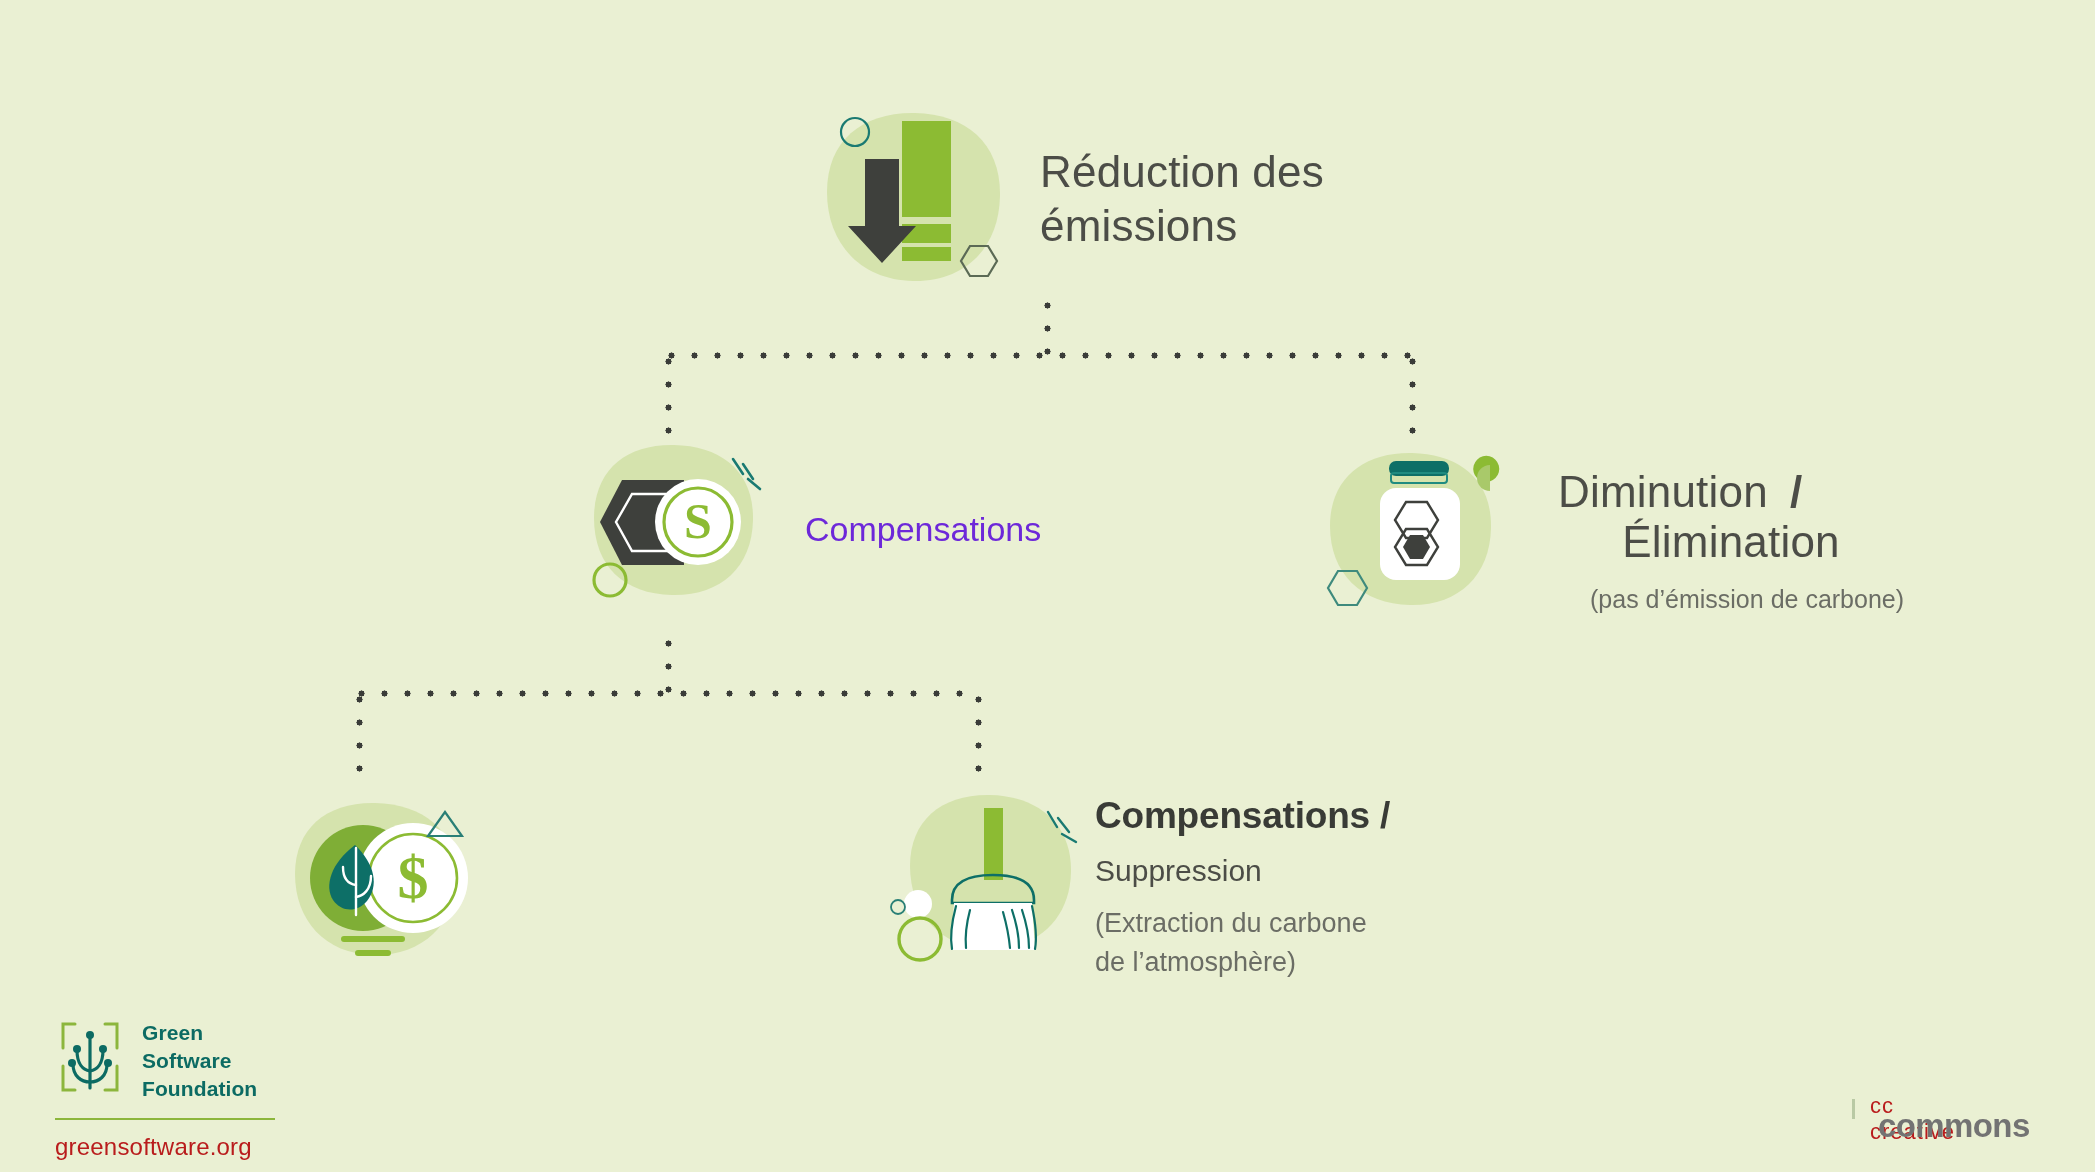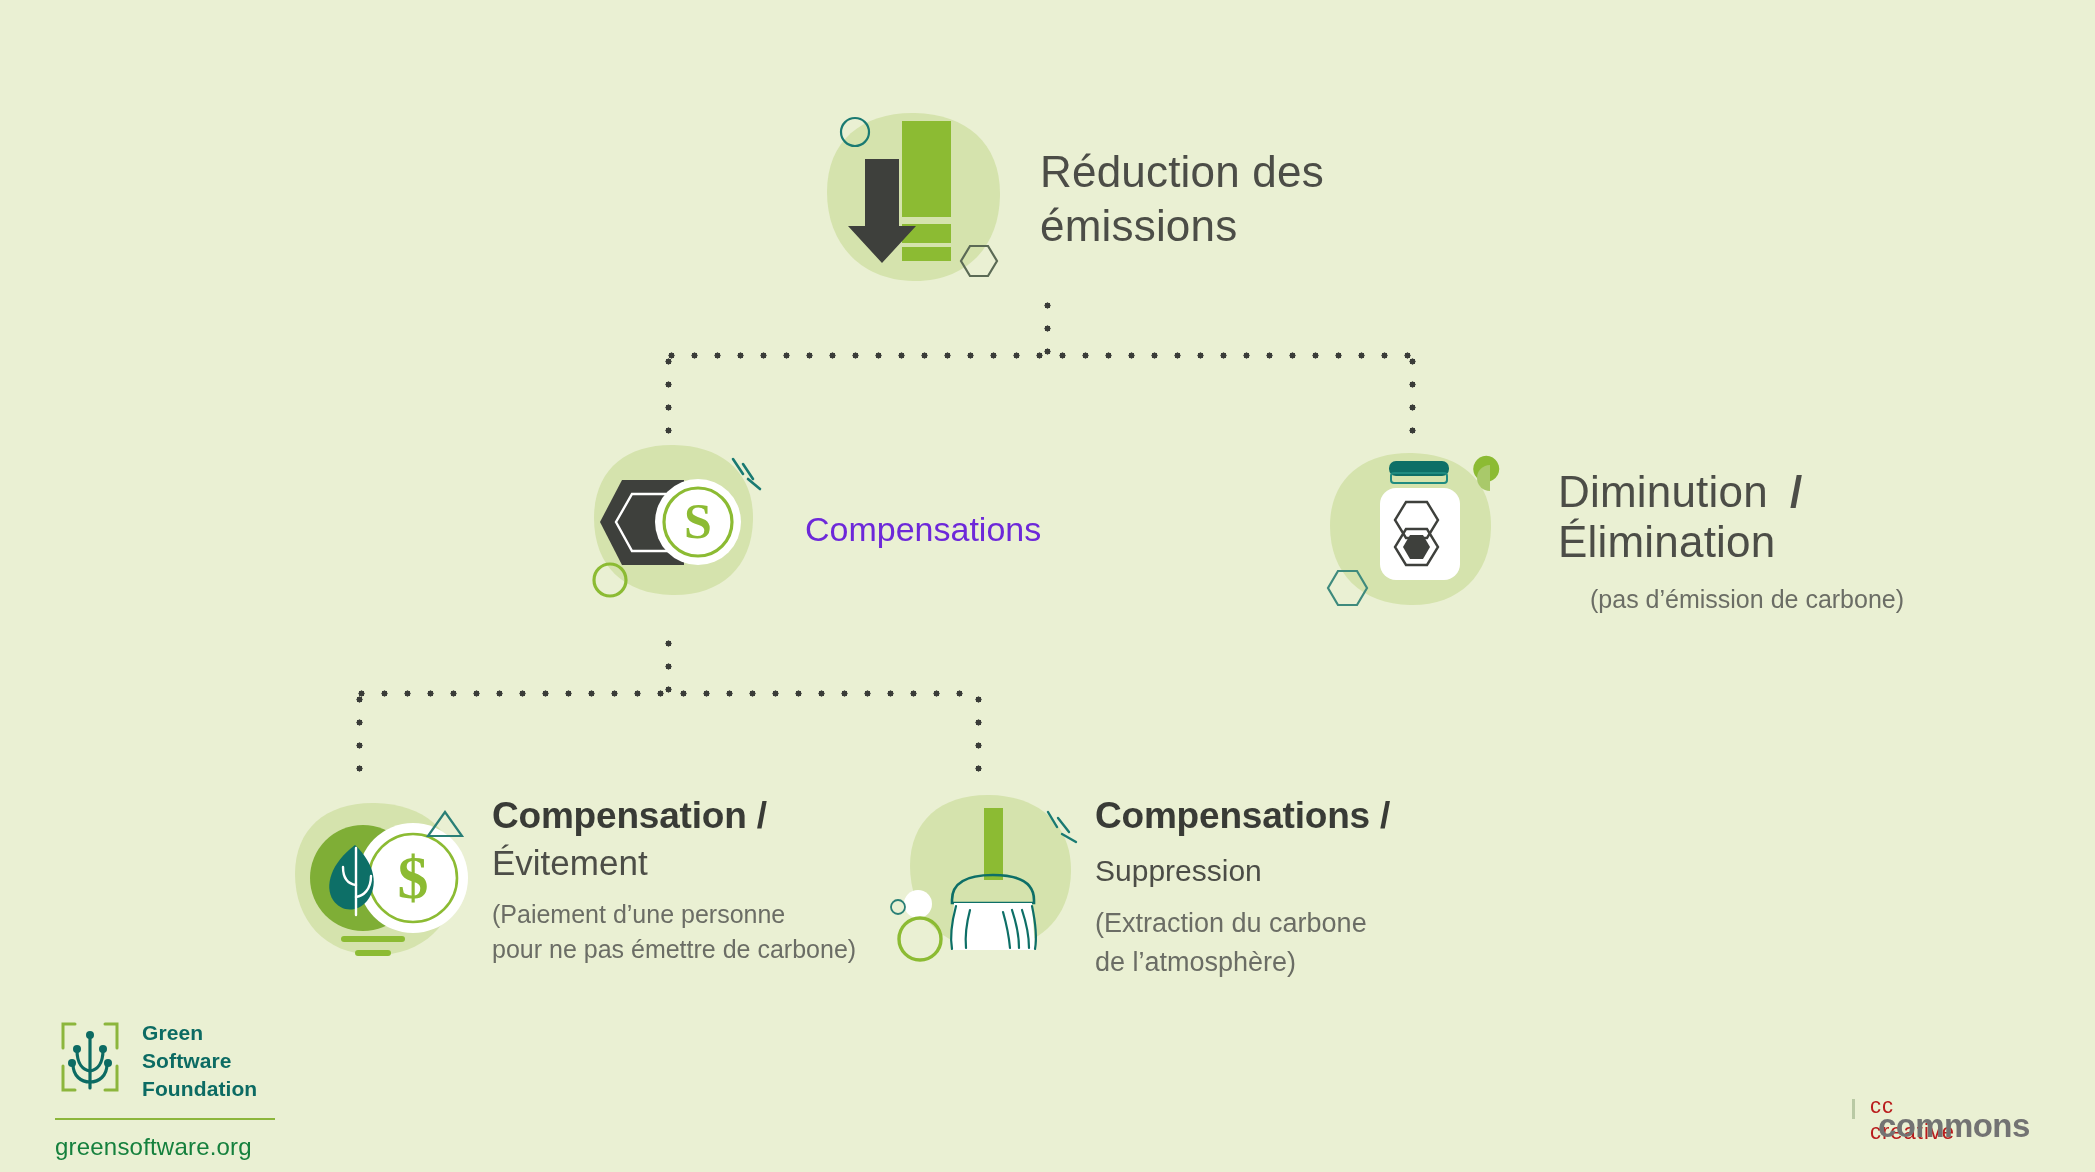--- a/index.html
+++ b/index.html
@@ -72,21 +72,21 @@
     font-size:21px;
     line-height:1.33;
     white-space:pre-line;
     letter-spacing:.1px;
   }
   .gsf-rule{
     position:absolute;left:0;top:100px;width:220px;height:2px;background:#8cb63c;
   }
   .gsf-url{
     position:absolute;left:0;top:115px;
-    color:#15803d;font-size:24px;font-weight:400;letter-spacing:.2px;
+    color:#b91c1c;font-size:24px;font-weight:400;letter-spacing:.2px;
   }
 
   
   .cc-wrap{position:absolute;left:1852px;top:1093px;}
   .cc-top{
     color:#b91c1c;font-size:22px;font-weight:400;letter-spacing:1px;
     position:absolute;left:18px;top:0;
   }
   .cc-bot{
     color:#737373;font-size:33px;font-weight:700;letter-spacing:-.6px;
@@ -158,47 +158,41 @@
       <polygon points="90,95 103,95 110,107 103,119 90,119 83,107" fill="#3e403c"></polygon>
       <path d="M157 38 a13 13 0 1 1 .1 .1 Z" fill="#8cbb33"></path>
       <path d="M157 38 a13 13 0 0 1 13 -13 l0 26 a13 13 0 0 1 -13 -13 Z" fill="#a9c96a"></path>
       <polygon points="18,131 37,131 47,148 37,165 18,165 8,148" fill="none" stroke="#3e8a7d" stroke-width="2.2"></polygon>
     </svg>
   </div>
   <div class="abs" style="left:1558px;top:465px;">
     <div class="t-main" style="white-space:nowrap;">
       <span>Diminution</span><span class="t-slash" style="padding-left:22px;">/</span>
     </div>
-    <div class="t-main" style="margin-top:-4px;">Élimination</div>
+    <div class="t-main" style="margin-top:-4px;text-align:center;">Élimination</div>
     <div class="t-paren" style="margin-top:14px;margin-left:32px;">(pas d’émission de carbone)</div>
   </div>
 
   <div class="abs" style="left:285px;top:790px;">
     <svg width="190" height="180" viewBox="0 0 190 180">
       <path d="M10 84 C10 38 42 12 90 13 C138 14 172 40 171 88 C170 136 136 166 88 165 C40 164 10 130 10 84 Z" fill="#d5e3ad"></path>
       <circle cx="78" cy="88" r="53" fill="#7fae36"></circle>
       <circle cx="128" cy="88" r="55" fill="#ffffff"></circle>
       <circle cx="128" cy="88" r="44" fill="none" stroke="#8cbb33" stroke-width="2.6"></circle>
       <text x="128" y="108" font-family="Liberation Serif, serif" font-size="62" font-weight="700" fill="#8cbb33" text-anchor="middle">$</text>
       <path d="M70 55 C90 74 94 96 82 111 C72 123 56 122 48 110 C39 96 46 73 70 55 Z" fill="#0d6f67"></path>
       <g stroke="#ffffff" stroke-width="2.4" fill="none" stroke-linecap="round">
         <line x1="71" y1="58" x2="71" y2="125"></line>
         <path d="M58 77 C58 89 64 94 71 95"></path>
         <path d="M86 86 C86 100 78 106 71 107"></path>
       </g>
       <rect x="56" y="146" width="64" height="6" rx="3" fill="#8cbb33"></rect>
       <rect x="70" y="160" width="36" height="6" rx="3" fill="#8cbb33"></rect>
       <polygon points="160,22 177,46 143,46" fill="none" stroke="#2a7f76" stroke-width="2.2"></polygon>
     </svg>
-  </div>
-  <div class="abs" style="left:492px;top:795px;">
-    <div class="t-bold">Compensation /</div>
-    <div class="t-sub" style="margin-top:6px;">Évitement</div>
-    <div class="t-paren" style="margin-top:14px;">(Paiement d’une personne
-pour ne pas émettre de carbone)</div>
   </div>
 
   <div class="abs" style="left:880px;top:780px;">
     <svg width="200" height="190" viewBox="0 0 200 190">
       <path d="M30 86 C30 40 62 14 110 15 C158 16 192 44 191 92 C190 140 156 170 108 169 C60 168 30 132 30 86 Z" fill="#d5e3ad"></path>
       <rect x="104" y="28" width="19" height="72" fill="#8cbb33"></rect>
       <path d="M72 120 C72 101 90 95 113 95 C136 95 154 101 154 120 L154 123 L72 123 Z" fill="none" stroke="#0d6f67" stroke-width="2.6"></path>
       <path d="M74 123 L152 123 L155 170 L71 170 Z" fill="#ffffff"></path>
       <g stroke="#0d6f67" stroke-width="2.2" fill="none" stroke-linecap="round">
         <path d="M76 126 C71 145 70 158 72 169"></path>

